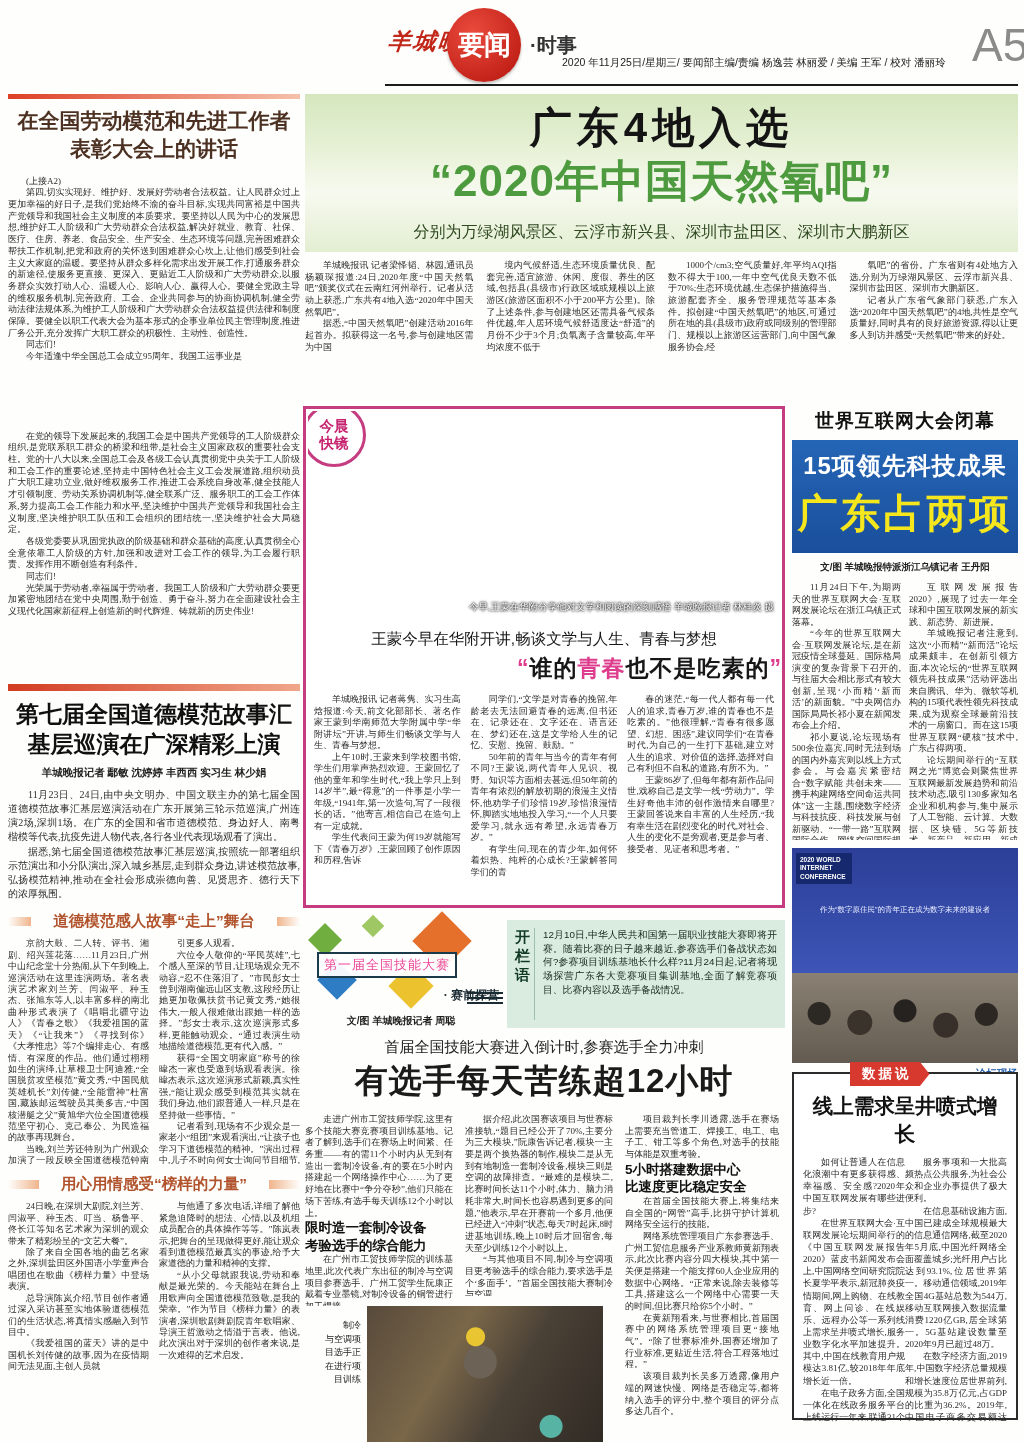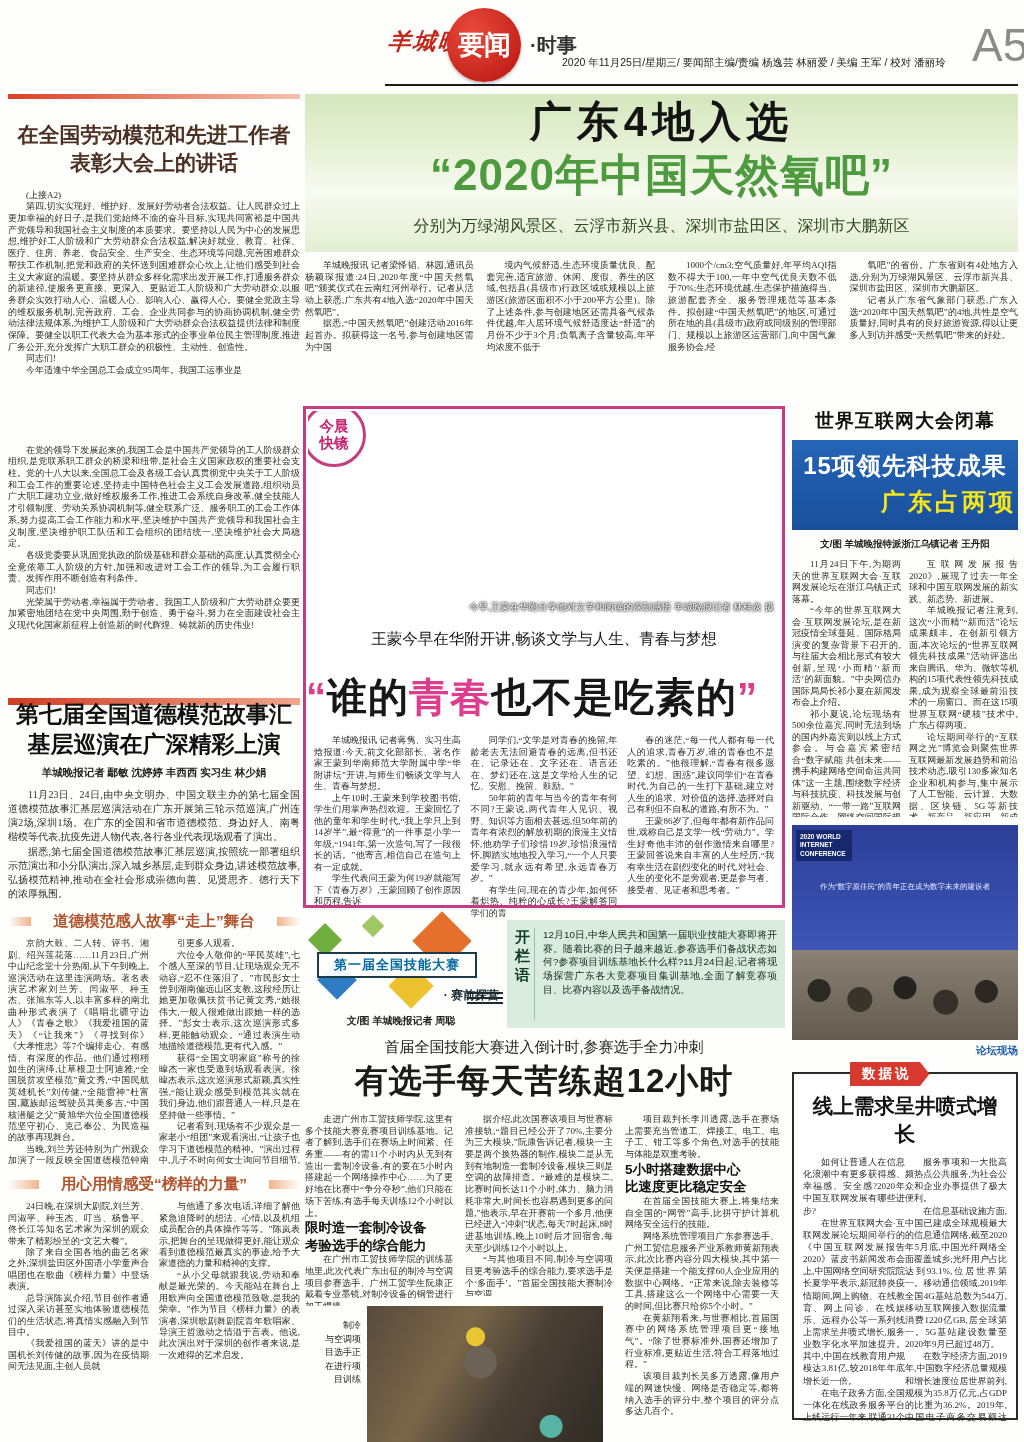--- a/index.html
+++ b/index.html
@@ -18,21 +18,21 @@
               color:#fff; font-size:27px; font-weight:bold; display:flex; align-items:center;
               justify-content:center; letter-spacing:-1px; box-shadow:0 2px 3px rgba(0,0,0,.25); }
   .section-suffix { left:530px; top:32px; font-size:20px; font-weight:bold; color:#333; }
   .dateline { left:562px; top:56px; font-size:10.5px; color:#222; width:392px; }
   .pagenum { left:972px; top:18px; font-size:46px; color:#8b8b8b; }
   .header-rule { left:385px; top:84px; width:633px; height:2px; background:#1c1c1c; }
 
   
   .speech { left:8px; top:94px; width:292px; }
   .speech-topbar { height:5px; background:linear-gradient(90deg,#dd4026,#f5c0aa); }
-  .speech-title { margin-top:22px; font-size:21px; font-weight:bold; color:#4c3122;
+  .speech-title { margin-top:8px; font-size:21px; font-weight:bold; color:#4c3122;
                   text-align:center; line-height:1.35; }
   .speech-body { margin-top:12px; display:flex; gap:12px; height:498px; overflow:hidden;flex-direction:column; }
   .speech-body .scol { flex:1; font-size:9px; line-height:1.3; }
   .speech-endbar { margin-top:10px; height:7px; background:linear-gradient(90deg,#d23c22,#f0a68a); }
 
   
   .moral { left:8px; top:700px; width:292px; }
   .moral-title { font-size:23px; font-weight:bold; color:#101010; text-align:center; line-height:1.3; }
   .moral-byline { margin-top:6px; font-size:10.5px; font-weight:bold; text-align:center; color:#222; }
   .moral-intro { margin-top:8px; font-size:10px; line-height:1.42; }
@@ -40,21 +40,21 @@
   .sec-head .bar-l { flex:1; height:9px; background:linear-gradient(90deg,rgba(244,190,152,0),#f0b48c); }
   .sec-head .bar-r { flex:1; height:9px; background:linear-gradient(270deg,rgba(244,190,152,0),#f0b48c); }
   .sec-head .sec-title { font-size:15.5px; font-weight:bold; color:#b1542d; white-space:nowrap; }
   .sec-cols { display:flex; gap:10px; margin-top:6px; overflow:hidden; }
   .sec-cols .scol { flex:1; font-size:9px; line-height:1.27; }
   .sec1-cols { height:226px; } .sec2-cols { height:242px; }
 
   
   .oxy-panel { left:305px; top:94px; width:713px; height:158px; text-align:center;
       background:linear-gradient(180deg,#d5e7be 0%,#e7f1d6 35%,#f7faf0 62%,#e3eed2 100%); }
-  .oxy-t1 { font-size:42px; font-weight:bold; color:#141414; letter-spacing:5px; }
+  .oxy-t1 { padding-top:6px; font-size:42px; font-weight:bold; color:#141414; letter-spacing:5px; }
   .oxy-t2 { font-size:44px; font-weight:bold; color:#4e9a3e; letter-spacing:1px; margin-top:-4px; }
   .oxy-sub { font-size:16px; color:#2e481f; margin-top:11px; }
   .oxy-body { left:305px; top:260px; width:713px; height:140px; display:flex; gap:13px; overflow:hidden; }
   .oxy-body .ocol { flex:1; font-size:9px; line-height:1.3; }
 
   
   .flash { left:303px; top:406px; width:482px; height:502px; border:3px solid #c63c80; background:#fff; }
   .flash-photo { position:relative; margin:2px; height:208px; overflow:hidden;
       background:
         radial-gradient(circle at 18% 78%, #4c4136 0 14px, transparent 15px),
@@ -66,38 +66,38 @@
         radial-gradient(circle at 40% 58%, #746452 0 9px, transparent 10px),
         radial-gradient(ellipse at 50% 12%, #f4efe6 0 30%, rgba(244,239,230,0) 70%),
         linear-gradient(180deg,#ece5d8 0%,#d8cec0 45%,#a3937f 100%); }
   .flash-badge { position:absolute; left:-6px; top:-8px; width:64px; height:64px; border-radius:50%;
       background:#fff; border:3px solid #c63c80; color:#c6236f; font-size:14.5px; font-weight:bold;
       display:flex; align-items:center; justify-content:center; text-align:center;
       white-space:pre-line; line-height:1.2; z-index:5; }
   .flash-photo-cap { position:absolute; right:6px; bottom:5px; color:#fff; font-size:9.5px;
       text-shadow:0 0 3px #000,0 0 2px #000; }
   .flash-kicker { margin-top:10px; text-align:center; font-size:15.5px; color:#161616; }
-  .flash-head { text-align:left; font-size:40px; font-weight:bold; color:#171717; margin-top:20px; letter-spacing:1px; }
+  .flash-head { text-align:right; font-size:23px; font-weight:bold; color:#171717; margin-top:3px; letter-spacing:1px; }
   .flash-head .hl { color:#dd3d8c; }
   .flash-body { display:flex; gap:10px; margin:10px 8px 0; height:198px; overflow:hidden; }
   .flash-body .scol { flex:1; font-size:9px; line-height:1.28; }
 
   
   .skills { left:303px; top:920px; width:482px; height:522px; }
   .skills-top { display:flex; gap:8px; }
   .skills-left { width:196px; }
   .skills-logo { position:relative; height:88px; }
   .dm { position:absolute; transform:rotate(45deg); }
   .dm1 { left:10px; top:8px;  width:24px; height:24px; background:#6fae3f; }
   .dm2 { left:118px; top:0;   width:42px; height:42px; background:#e5702b; }
   .dm3 { left:20px; top:46px; width:28px; height:28px; background:#2e7cc3; }
   .dm4 { left:92px; top:50px; width:32px; height:32px; background:#ecc32f; }
   .dm5 { left:62px; top:-2px; width:16px; height:16px; background:#9fc864; }
   .skills-logo-text { position:absolute; left:14px; top:32px; background:rgba(255,255,255,.95);
-      border:2px solid #1b3b4a; padding:2px 15px; font-size:13px; font-weight:bold; color:#0369a1;
+      border:2px solid #1b3b4a; padding:2px 5px; font-size:13px; font-weight:normal; color:#ec4899;
       letter-spacing:1px; white-space:nowrap; }
   .skills-logo-sub { position:absolute; right:0; bottom:4px; font-size:12px; font-weight:bold; color:#1b2b33; }
   .skills-logo-lines { position:absolute; right:-4px; bottom:2px; width:36px; height:14px;
       background:repeating-linear-gradient(180deg,#1b2b33 0 2px,transparent 2px 5px); }
   .skills-byline { margin-top:6px; font-size:10px; font-weight:bold; color:#222; text-align:center; }
   .skills-intro { flex:1; background:#d9ecdf; padding:8px; display:flex; }
   .intro-label { width:20px; font-size:15px; font-weight:bold; color:#113a25; white-space:pre-line;
       line-height:1.25; border-right:1px solid #9cc0ab; padding-right:4px; margin-right:8px; }
   .intro-text { flex:1; font-size:9.8px; line-height:1.4; text-align:justify; color:#15281c; }
   .skills-kicker { text-align:center; font-size:15px; color:#222; margin-top:10px; }
@@ -118,21 +118,21 @@
         linear-gradient(120deg,#584a3b 0%,#7a6749 35%,#4a4136 60%,#302a24 100%); }
   .weld-cap { position:absolute; left:0; top:205px; width:58px; font-size:9px; line-height:1.5;
       white-space:pre-line; text-align:right; color:#222; font-family:"Liberation Serif",serif; }
 
   
   .inet { left:792px; top:408px; width:226px; }
   .inet-head { font-size:19px; font-weight:bold; color:#111; text-align:center; letter-spacing:1px; }
   .inet-box { margin-top:6px; background:linear-gradient(180deg,#2465b5,#1a4f9c);
       text-align:center; padding:10px 2px 12px; }
   .inet-box .l1 { color:#fff; font-size:24px; font-weight:bold; letter-spacing:1px; }
-  .inet-box .l2 { color:#f6e71d; font-size:24px; font-weight:bold; letter-spacing:3px; margin-top:4px;text-align:right; }
+  .inet-box .l2 { color:#f6e71d; font-size:40px; font-weight:bold; letter-spacing:3px; margin-top:4px; }
   .inet-byline { margin-top:8px; font-size:9.5px; color:#222; text-align:center; font-weight:bold; }
   .inet-body { margin-top:8px; display:flex; gap:8px; height:258px; overflow:hidden; }
   .inet-body .scol { flex:1; font-size:9px; line-height:1.28; }
   .inet-photo { position:relative; margin-top:8px; height:215px; overflow:hidden; background:#7b7366; }
   .inet-screen { position:absolute; left:0; top:0; right:0; height:58%;
       background:linear-gradient(180deg,#2c3f98,#3d55b6); display:flex; align-items:center;
       justify-content:center; padding:0 14px; }
   .inet-screen-text { color:#e8ecff; font-size:7.5px; text-align:center; line-height:1.6; }
   .inet-chip { position:absolute; left:4px; top:5px; width:56px; background:#16296f; color:#fff;
       font-size:6.5px; font-weight:bold; padding:3px 4px; line-height:1.3; z-index:3; }

